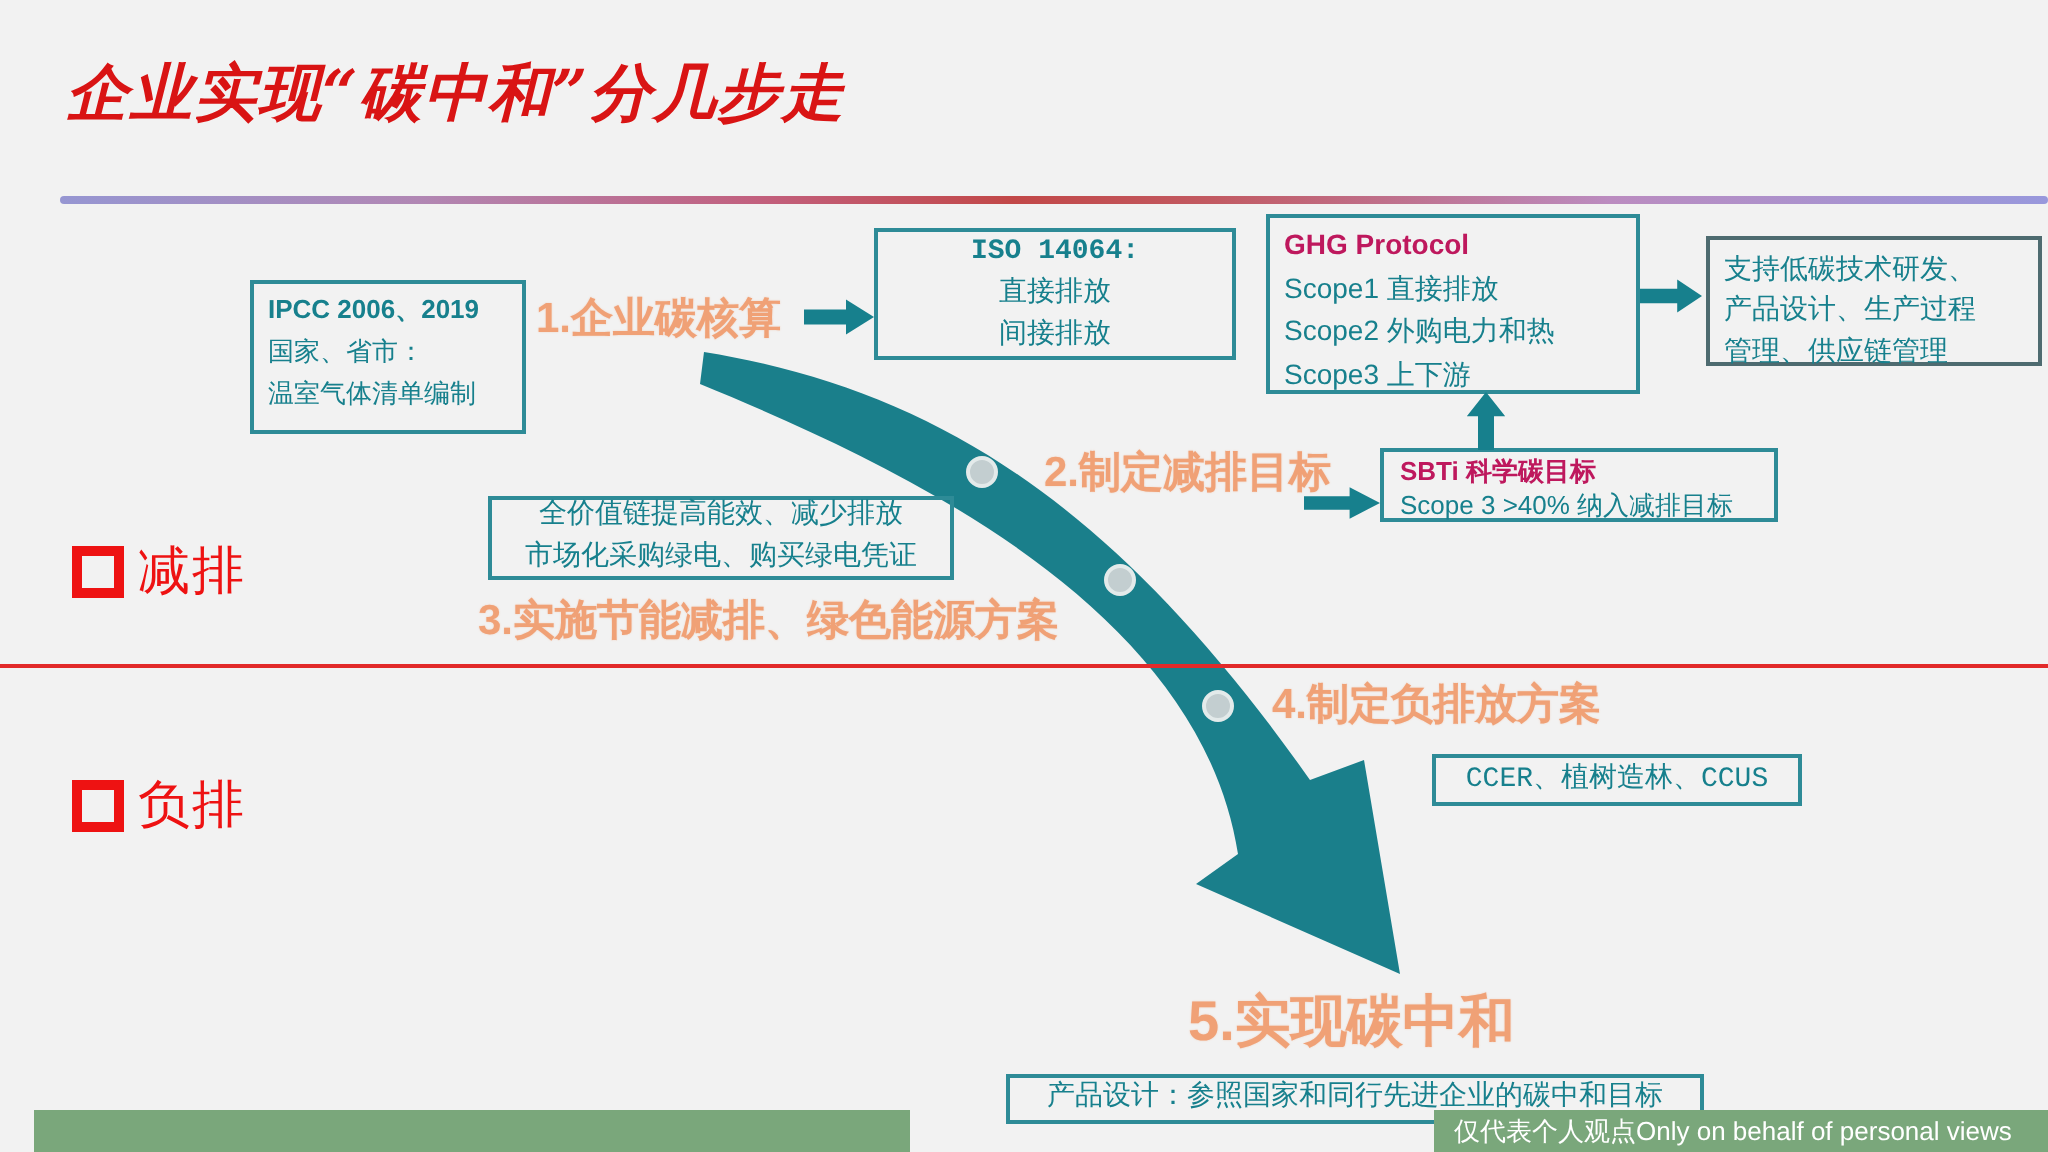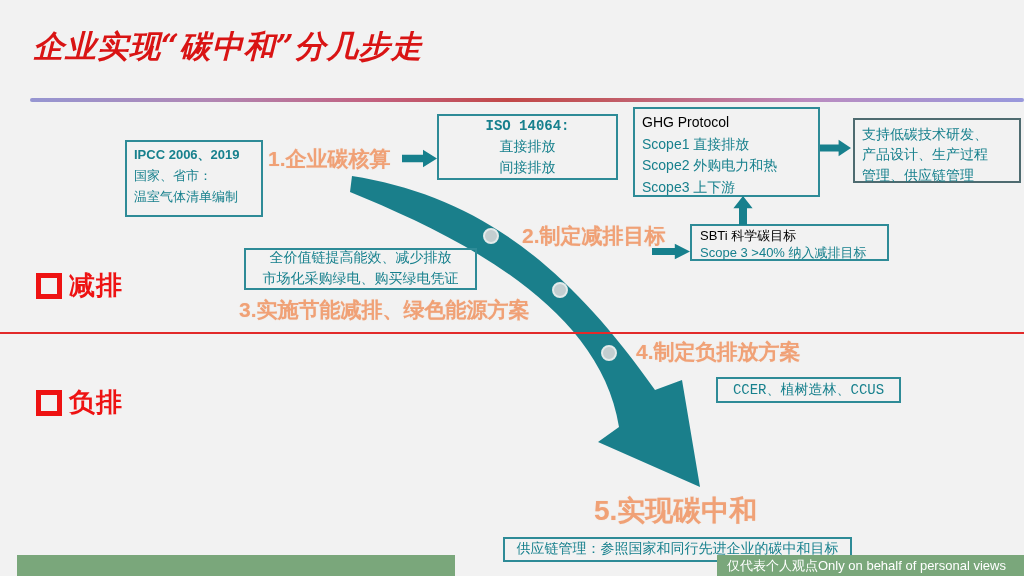--- a/index.html
+++ b/index.html
@@ -14,38 +14,38 @@
   }
   .title-rule{
     left:30px;top:98px;width:994px;height:4px;border-radius:2px;
     background:linear-gradient(90deg,#9696d2 0%,#b187b4 18%,#c2607e 35%,#c24848 48%,#c25a62 58%,#bb8cc0 78%,#9898dc 100%);
   }
   .tealbox{
     border:2px solid #2e8b97;color:#17808d;background:transparent;
     font-size:14px;line-height:1.5;padding:3px 7px;z-index:2;
   }
   .tealbox .bold{font-weight:bold;}
-  .green-text{color:#000000;font-weight:normal;}
+  .green-text{color:#be185d;font-weight:bold;}
   .step{
     color:#f0a176;font-weight:bold;font-size:21px;z-index:3;white-space:nowrap;
     text-shadow:0 0 1px rgba(240,161,118,.4);
   }
   .arrow-right{
     background:#17808d;z-index:3;
     clip-path:polygon(0% 30%,60% 30%,60% 4%,100% 50%,60% 96%,60% 70%,0% 70%);
   }
   .arrow-up{
     background:#17808d;z-index:3;
     clip-path:polygon(30% 100%,30% 42%,2% 42%,50% 0%,98% 42%,70% 42%,70% 100%);
   }
   .side-label{display:flex;align-items:center;z-index:3;}
   .side-label .sq{
     width:16px;height:16px;border:5px solid #ee1212;margin-right:7px;flex:0 0 auto;
   }
-  .side-label .txt{color:#ee1212;font-size:26px;font-weight:bold;letter-spacing:1px;}
+  .side-label .txt{color:#ee1212;font-size:26px;font-weight:normal;letter-spacing:1px;}
   .red-line{left:0;top:332px;width:1024px;height:2px;background:#e22a2a;z-index:1;}
   .flow-svg{left:0;top:0;width:1024px;height:576px;z-index:1;pointer-events:none;}
   .footer-bar{background:#7aa77b;height:21px;top:555px;z-index:1;margin-left:17px;}
   .footer-text{
     color:#ffffff;font-size:13px;line-height:21px;padding-left:10px;white-space:nowrap;
   }
   .centered{display:flex;flex-direction:column;justify-content:center;text-align:center;font-family:Liberation Mono, monospace;}
 </style>
 </head>
 <body>
@@ -116,21 +116,21 @@
     <span class="txt">负排</span>
   </div>
 
   <div class="abs step" style="left:636px;top:338px;">4.制定负排放方案</div>
   <div class="abs tealbox centered" style="left:716px;top:377px;width:185px;height:26px;padding:1px 6px;">
     <div>CCER、植树造林、CCUS</div>
   </div>
 
   <div class="abs step" style="left:594px;top:492px;font-size:28px;">5.实现碳中和</div>
   <div class="abs tealbox centered" style="left:503px;top:537px;width:349px;height:25px;padding:1px 6px;">
-    <div>供应链管理：参照国家和同行先进企业的碳中和目标</div>
+    <div>产品设计：参照国家和同行先进企业的碳中和目标</div>
   </div>
 
   <div class="abs footer-bar" style="left:0;width:438px;"></div>
   <div class="abs footer-bar" style="left:700px;width:324px;z-index:3;">
     <div class="footer-text">仅代表个人观点Only on behalf of personal views</div>
   </div>
 
 </div>
 
 </body></html>

